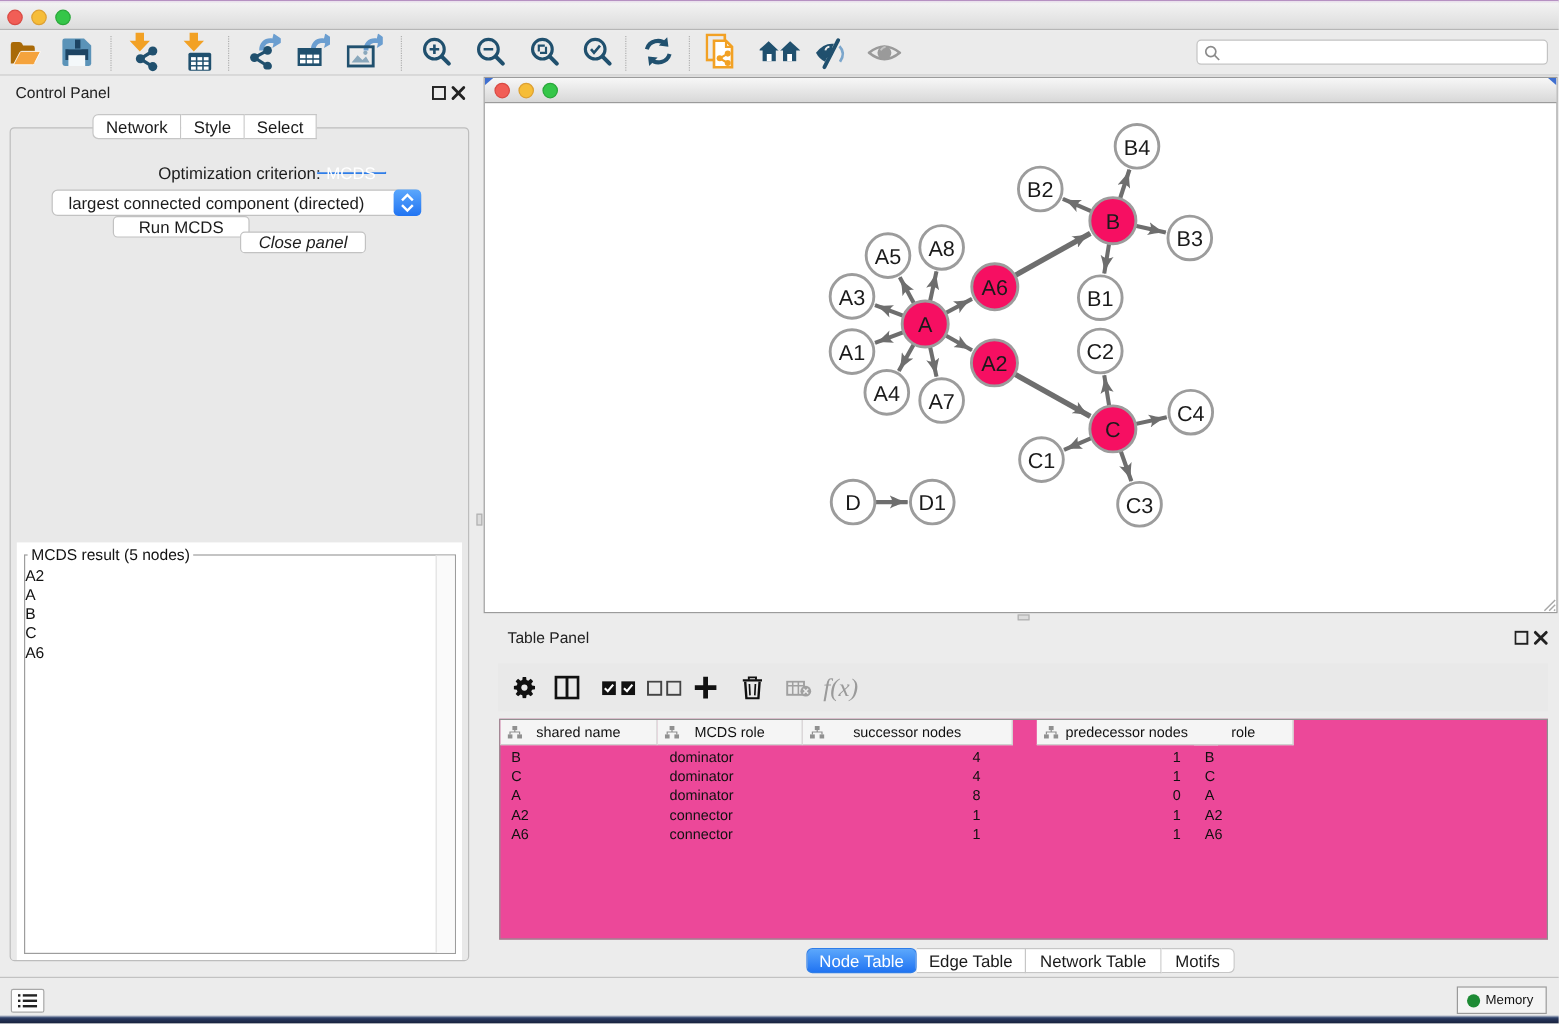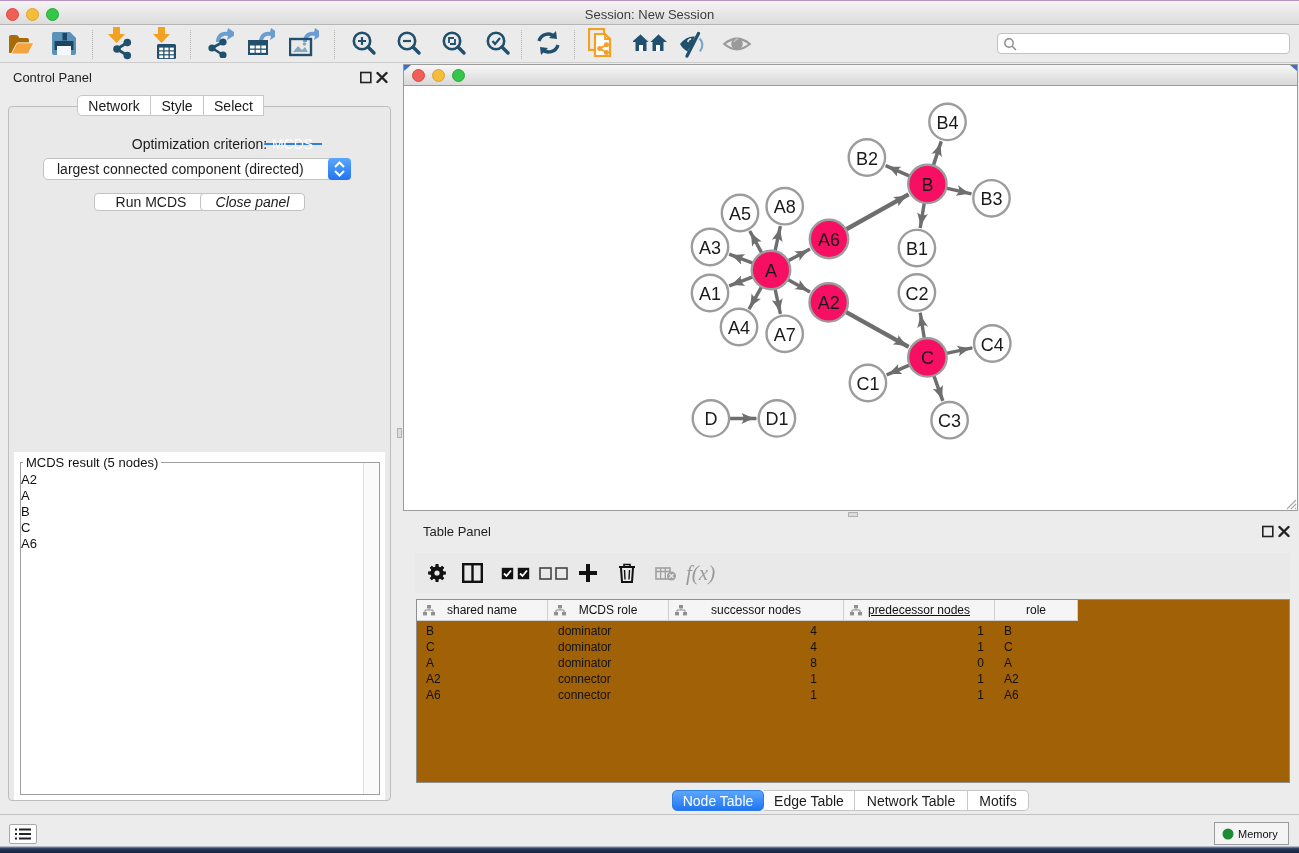--- a/index.html
+++ b/index.html
@@ -31,37 +31,36 @@
 #mcds-label { left:23px; top:455px; font-size:13px; color:#111; background:#fff; padding:0 3px; }
 #mcds-list { left:21px; top:472px; font-size:13px; color:#111; line-height:16px; }
 #mcds-scroll { left:363px; top:463px; width:16px; height:331px; background:#fafafa; border-left:1px solid #e2e2e2; }
 
 #gwin { left:403px; top:64px; width:895px; height:447px; border:1px solid #9b9b9b; background:#fff; }
 #gtitle { position:absolute; left:0; top:0; width:893px; height:21px; background:linear-gradient(#f7f7f7,#d8d8d8); border-bottom:1px solid #9b9b9b; }
 #gtitle .title { width:100%; text-align:center; font-size:13px; color:#333; margin-top:3px; }
 
 #tp-title { left:423px; top:524px; font-size:13px; color:#222; }
 #tt-bar { left:415px; top:553px; width:875px; height:40px; background:#e9e9e9; }
-#table-box { left:416px; top:599px; width:874px; height:184px; background:#a16207; border:1px solid #8f8f8f; }
+#table-box { left:416px; top:599px; width:874px; height:184px; background:#ec4899; border:1px solid #8f8f8f; }
 .th { position:absolute; top:0; height:21px; background:#f5f5f5; border-right:1px solid #cfcfcf; border-bottom:1px solid #cfcfcf; font-size:12px; color:#111; text-align:center; line-height:21px; }
 .td { position:absolute; font-size:12px; color:#111; height:16px; line-height:16px; }
 
 #status { left:0; top:814px; width:1299px; height:33px; background:#ececec; border-top:1px solid #c2c2c2; }
 #darkstrip { left:0; top:846px; width:1299px; height:7px; background:linear-gradient(#d9dce2 0px, #8e99b0 1px, #3d5076 2px, #26355a 3px, #1f2c4c 5px, #16203a 7px); }
 #memchip { left:1214px; top:822px; width:75px; height:23px; background:#f4f4f4; border:1px solid #9a9a9a; font-size:11px; color:#111; }
 #listbtn { left:9px; top:824px; width:28px; height:20px; background:#fdfdfd; border:1px solid #a8a8a8; border-radius:2px; }
 </style>
 </head>
 <body>
 <div class="abs" id="topstrip"></div>
 <div class="abs" id="titlebar">
   <div class="tl" style="left:6px;background:#f15e56;border:1px solid #d94a43;"></div>
   <div class="tl" style="left:26px;background:#f6bd38;border:1px solid #dda032;"></div>
   <div class="tl" style="left:46px;background:#35c649;border:1px solid #2aa73a;"></div>
-  <div class="title">Session: New Session</div>
 </div>
 <div class="abs" id="toolbar">
   <div class="tsep" style="left:92px"></div>
   <div class="tsep" style="left:190px"></div>
   <div class="tsep" style="left:334px"></div>
   <div class="tsep" style="left:521px"></div>
   <div class="tsep" style="left:574px"></div>
   <svg class="ticon" style="position:absolute;left:7px;top:5px" width="28" height="24" viewBox="0 0 28 24">
       <path d="M2,22 L2,6 Q2,4 4,4 L9,4 Q11,4 11.5,5.5 L12.2,7 L20,7 Q22,7 22,9 L22,22 Z" fill="#a96a08"></path>
       <path d="M4.2,23 L9.6,12.7 Q10,11.8 11.2,11.8 L26.8,11.8 L21.6,22 Q21.2,23 20,23 Z" fill="#f5a33c" stroke="#fbfbfb" stroke-width="0.8"></path>
@@ -210,21 +209,21 @@
   <div class="s first" style="width:74px;">Network</div>
   <div class="s" style="width:53px;">Style</div>
   <div class="s" style="width:60px;">Select</div>
   <div class="s sel last" style="width:58px;margin-top:48px;">MCDS</div>
 </div>
 <div class="abs" id="opt-label">Optimization criterion:</div>
 <div class="abs" id="dropdown">largest connected component (directed)<div class="db"><svg width="23" height="22" viewBox="0 0 23 22">
         <path d="M7,9 L11.5,4.5 L16,9" stroke="#fff" stroke-width="2" fill="none"></path>
         <path d="M7,13 L11.5,17.5 L16,13" stroke="#fff" stroke-width="2" fill="none"></path>
       </svg></div></div>
-<div class="btn" style="left:94px; top:193px; width:114px;">Run MCDS</div>
+<div class="btn" style="left:94px; top:180px; width:114px;">Run MCDS</div>
 <div class="btn" style="left:200px; top:193px; width:105px;font-style:italic;">Close panel</div>
 <div class="abs" id="mcds-white"></div>
 <div class="abs" id="mcds-border"></div>
 <div class="abs" id="mcds-label">MCDS result (5 nodes)</div>
 <div class="abs" id="mcds-list">A2<br>A<br>B<br>C<br>A6</div>
 <div class="abs" id="mcds-scroll"></div>
 
 <div class="abs" id="gwin">
   <div id="gtitle">
     <div class="tl" style="left:8px;top:4px;background:#f15e56;border:1px solid #d94a43;"></div>
@@ -389,21 +388,21 @@
     <div class="th" style="left:252px;width:175px;"><svg width="12" height="11" viewBox="0 0 12 11" style="position:absolute;left:6px;top:5px">
         <g fill="#909090">
           <rect x="4" y="0" width="4" height="3.4"></rect>
           <rect x="0" y="7" width="4" height="3.4"></rect>
           <rect x="8" y="7" width="4" height="3.4"></rect>
         </g>
         <g stroke="#909090" fill="none">
           <path d="M6,3.4 L6,5 M2,7 L2,5 L10,5 L10,7"></path>
         </g>
       </svg>successor nodes</div>
-    <div class="th" style="left:427px;width:151px;text-decoration:underline;"><svg width="12" height="11" viewBox="0 0 12 11" style="position:absolute;left:6px;top:5px">
+    <div class="th" style="left:447px;width:151px;"><svg width="12" height="11" viewBox="0 0 12 11" style="position:absolute;left:6px;top:5px">
         <g fill="#909090">
           <rect x="4" y="0" width="4" height="3.4"></rect>
           <rect x="0" y="7" width="4" height="3.4"></rect>
           <rect x="8" y="7" width="4" height="3.4"></rect>
         </g>
         <g stroke="#909090" fill="none">
           <path d="M6,3.4 L6,5 M2,7 L2,5 L10,5 L10,7"></path>
         </g>
       </svg>predecessor nodes</div>
     <div class="th" style="left:578px;width:83px;">role</div>

